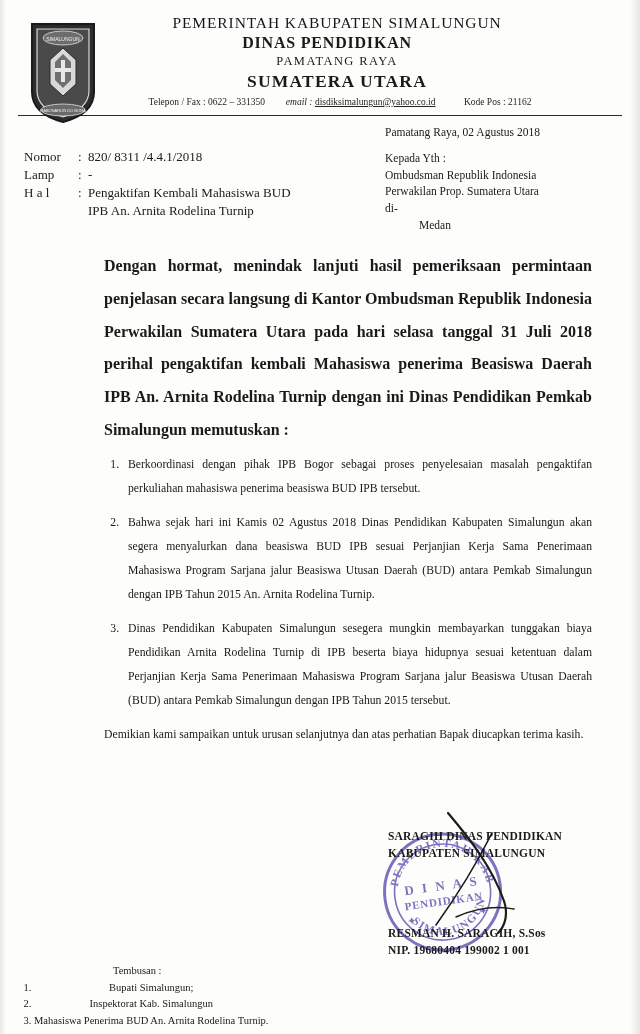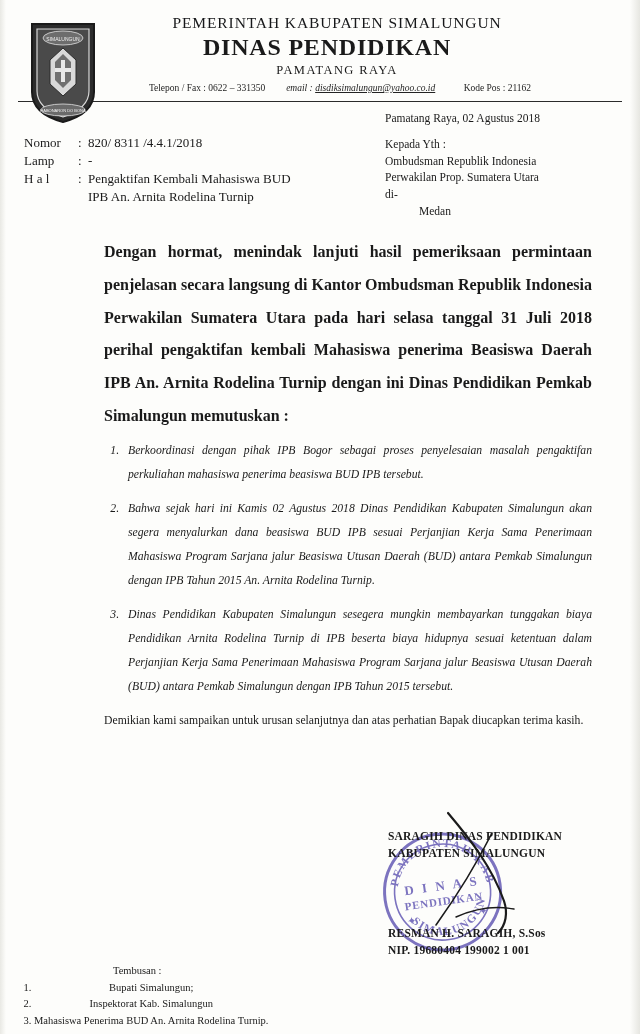--- a/index.html
+++ b/index.html
@@ -37,21 +37,21 @@
   }
   .logo svg { display: block; }
 
   .gov-line {
     font-size: 15.5px;
     letter-spacing: 0.9px;
     color: #17181a;
     margin-left: 34px;
   }
   .office-line {
-    font-size: 24px;
+    font-size: 16px;
     font-weight: bold;
     letter-spacing: 0.8px;
     margin-top: 2px;
     margin-left: 14px;
   }
   .sub-line {
     font-size: 12.5px;
     letter-spacing: 1.4px;
     margin-top: 2px;
     margin-left: 34px;
@@ -63,21 +63,20 @@
     margin-top: 2px;
     margin-left: 34px;
   }
   .contact-line {
     font-size: 9.5px;
     margin-top: 5px;
     margin-left: 40px;
     color: #232323;
   }
   .contact-line .email {
-    font-style: italic;
     text-decoration: underline;
   }
   .contact-line .sep { display: inline-block; width: 16px; }
   .contact-line .pos { margin-left: 26px; }
 
   .rule {
     border: 0;
     border-top: 1.6px solid #2b2b2b;
     margin: 8px 18px 0 18px;
   }
@@ -132,21 +131,20 @@
   ol.items {
     margin: 4px 48px 0 104px;
     padding-left: 18px;
     font-size: 11.7px;
     line-height: 2.05;
   }
   ol.items li {
     margin-bottom: 10px;
     text-align: justify;
     padding-left: 6px;
-    font-style: italic;
   }
 
   .closing {
     margin: 6px 48px 0 104px;
     font-size: 11.7px;
     line-height: 2.05;
     text-align: justify;
   }
 
   
@@ -236,20 +234,21 @@
         <rect x="35" y="42" width="4" height="22" fill="#e8e8e8"></rect>
         <rect x="29" y="50" width="16" height="4" fill="#e8e8e8"></rect>
         <ellipse cx="37" cy="92" rx="22" ry="6" fill="#6a6a6a" stroke="#e2e2e2" stroke-width="0.8"></ellipse>
         <text x="37" y="94" text-anchor="middle" fill="#f2f2f2" font-size="4" font-family="'Liberation Sans', sans-serif">HABONARON DO BONA</text>
       </svg>
     </div>
 
     <div class="gov-line">PEMERINTAH KABUPATEN SIMALUNGUN</div>
     <div class="office-line">DINAS PENDIDIKAN</div>
     <div class="sub-line">PAMATANG RAYA</div>
+    <div class="province-line">SUMATERA UTARA</div>
 
     <div class="contact-line">
       <span>Telepon / Fax : 0622 – 331350</span>
       <span class="sep"></span>
       <span style="font-style:italic">email :</span>
       <span class="email">disdiksimalungun@yahoo.co.id</span>
       <span class="pos">Kode Pos : 21162</span>
     </div>
 
     <hr class="rule">

